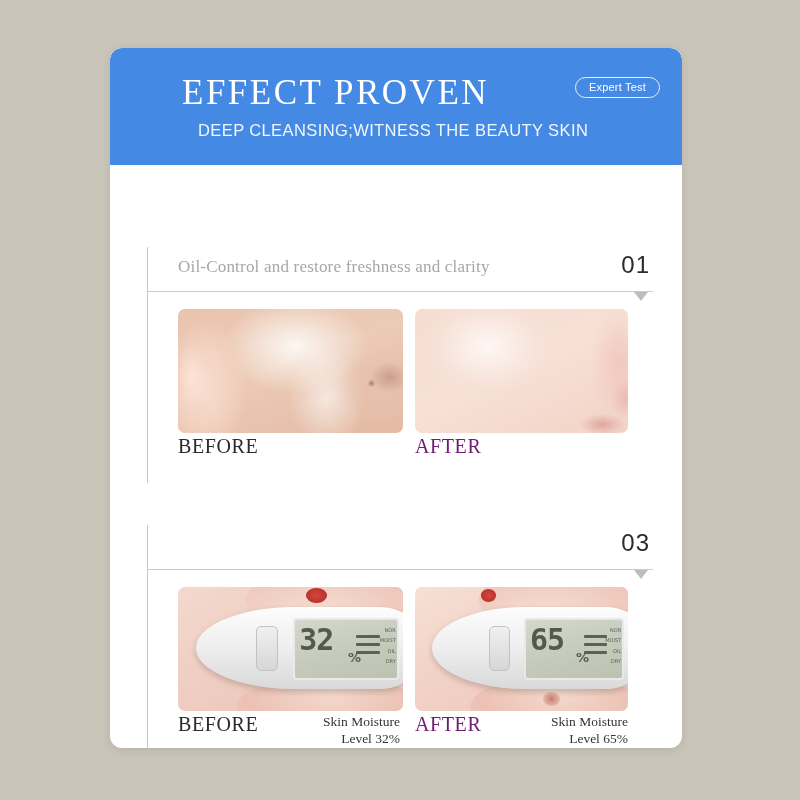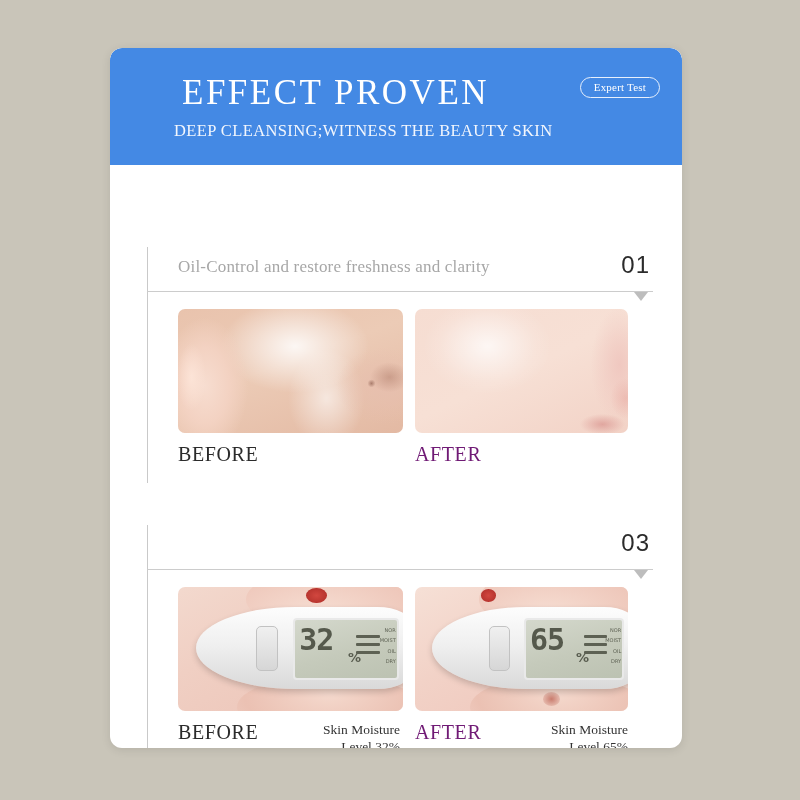--- a/index.html
+++ b/index.html
@@ -50,37 +50,37 @@
     top: 25px;
     font-family: "Liberation Serif", serif;
     font-size: 35px;
     letter-spacing: 2.5px;
     color: #ffffff;
     font-weight: 400;
     white-space: nowrap;
   }
   .header-sub {
     position: absolute;
-    left: 64px;
+    left: 88px;
     top: 73px;
-    font-family: Liberation Serif, serif;
+    font-family: Liberation Sans, sans-serif;
     font-size: 16.5px;
     letter-spacing: 0.4px;
     color: #f2f6fd;
     white-space: nowrap;
   }
   .badge {
     position: absolute;
     right: 22px;
     top: 29px;
     border: 1.3px solid #e8f0fc;
     border-radius: 11px;
     padding: 3px 13px 4px 13px;
     color: #ffffff;
-    font-family: Liberation Serif, serif;
+    font-family: Liberation Sans, sans-serif;
     font-size: 11px;
     letter-spacing: 0.2px;
     white-space: nowrap;
     line-height: 1.1;
   }
 
   
   .body-area {
     position: absolute;
     left: 0;
@@ -275,21 +275,21 @@
     position:absolute; right: 1%; top: 8%;
     font-family: "DejaVu Sans", sans-serif;
     font-size: 5px; color: #5f6355; line-height: 2.1;
     text-align: right;
   }
 
   
   .captions {
     position: absolute;
     left: 68px;
-    top: 196px;
+    top: 188px;
     width: 450px;
     height: 48px;
   }
   .cap-col { position: absolute; top: 0; }
   .cap-big {
     font-family: "Liberation Serif", serif;
     font-size: 20px;
     color: #2b2b2b;
     letter-spacing: 0.6px;
     white-space: nowrap;

